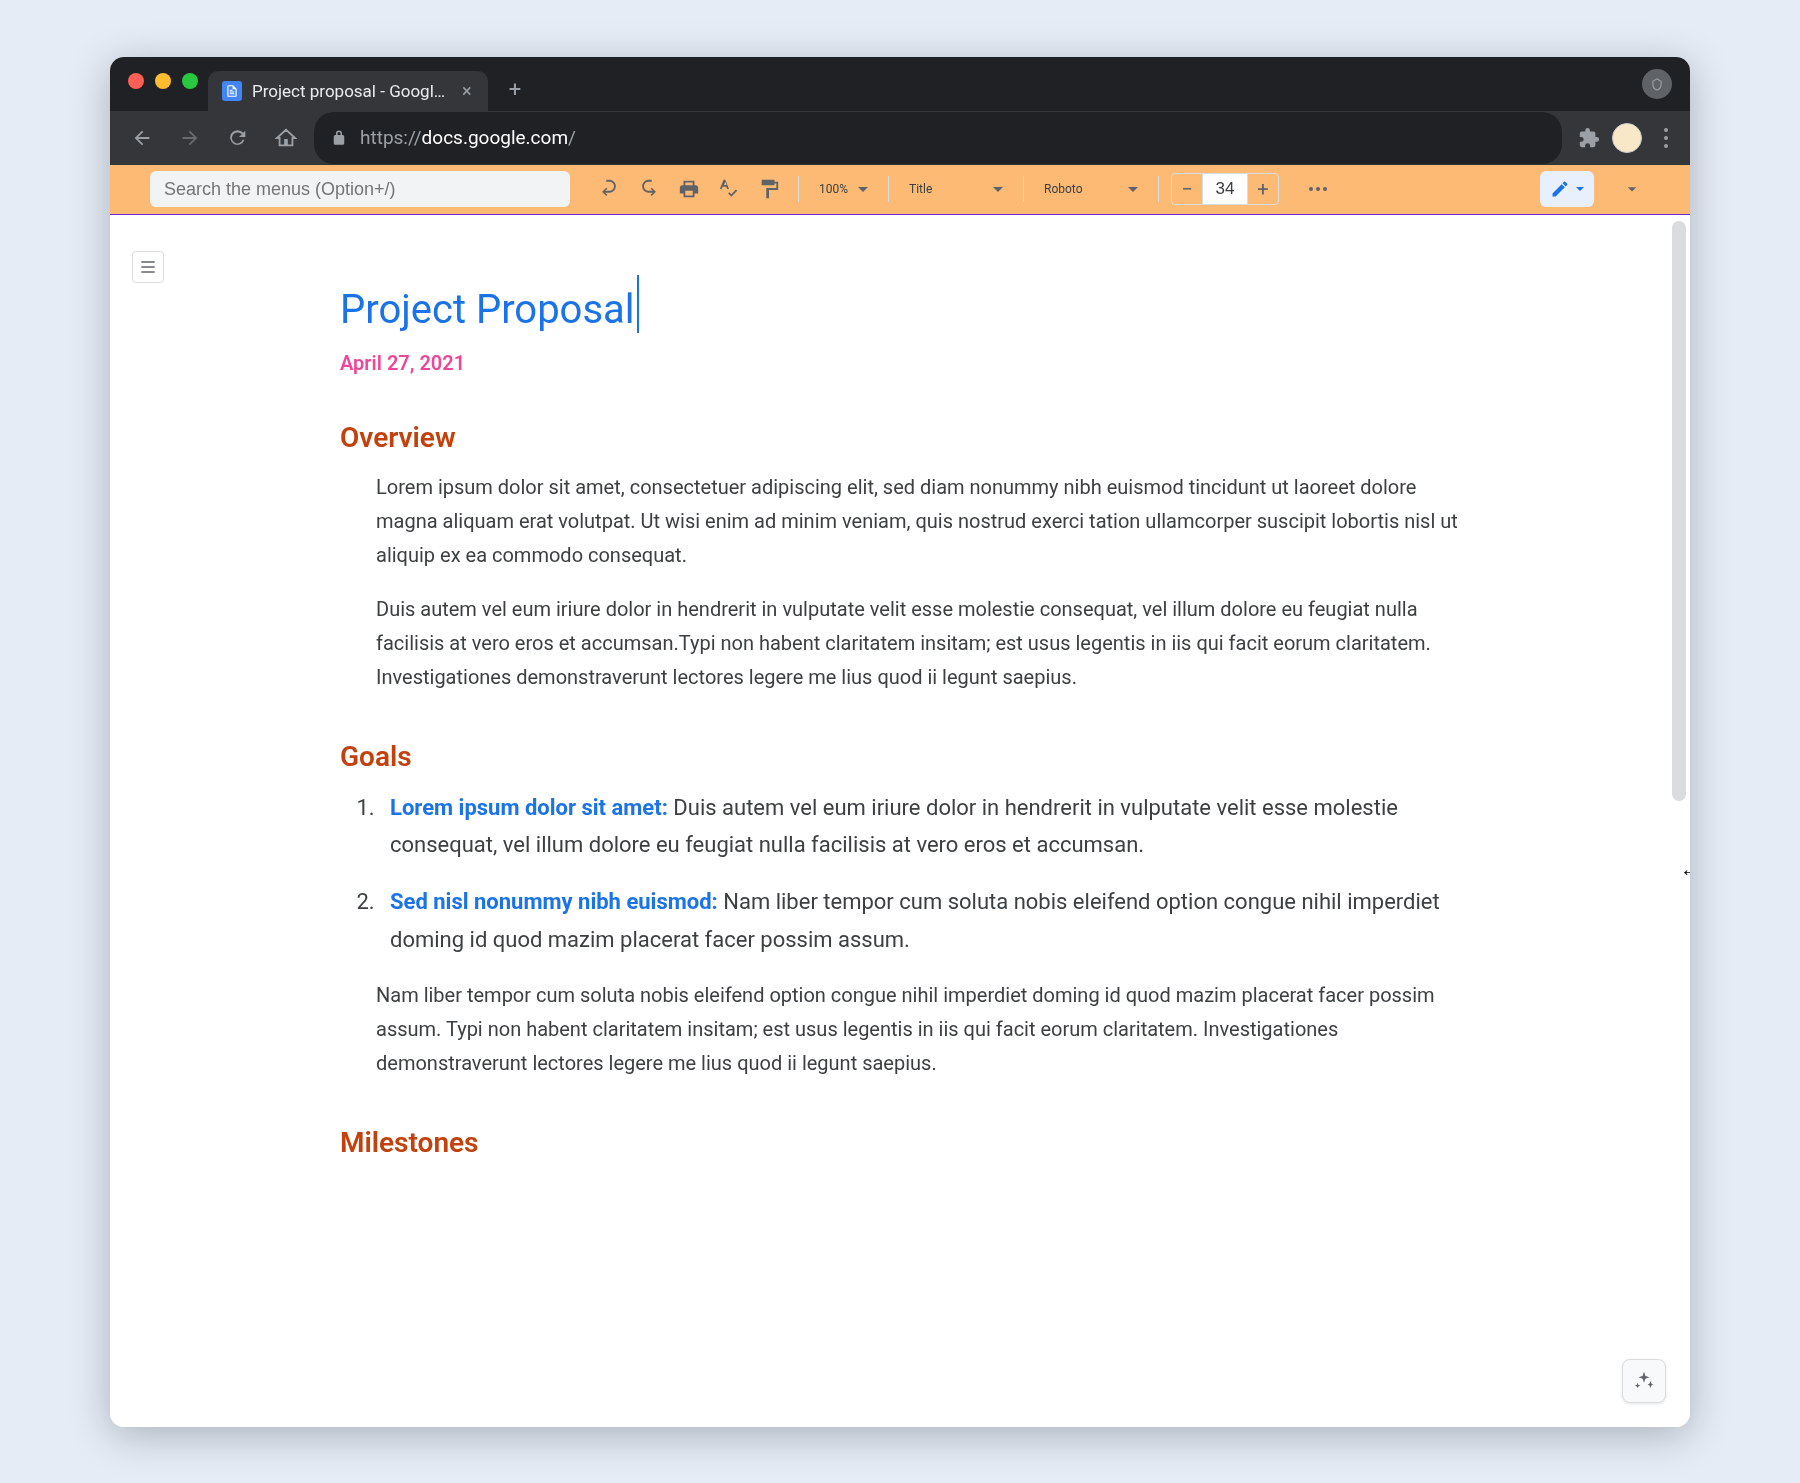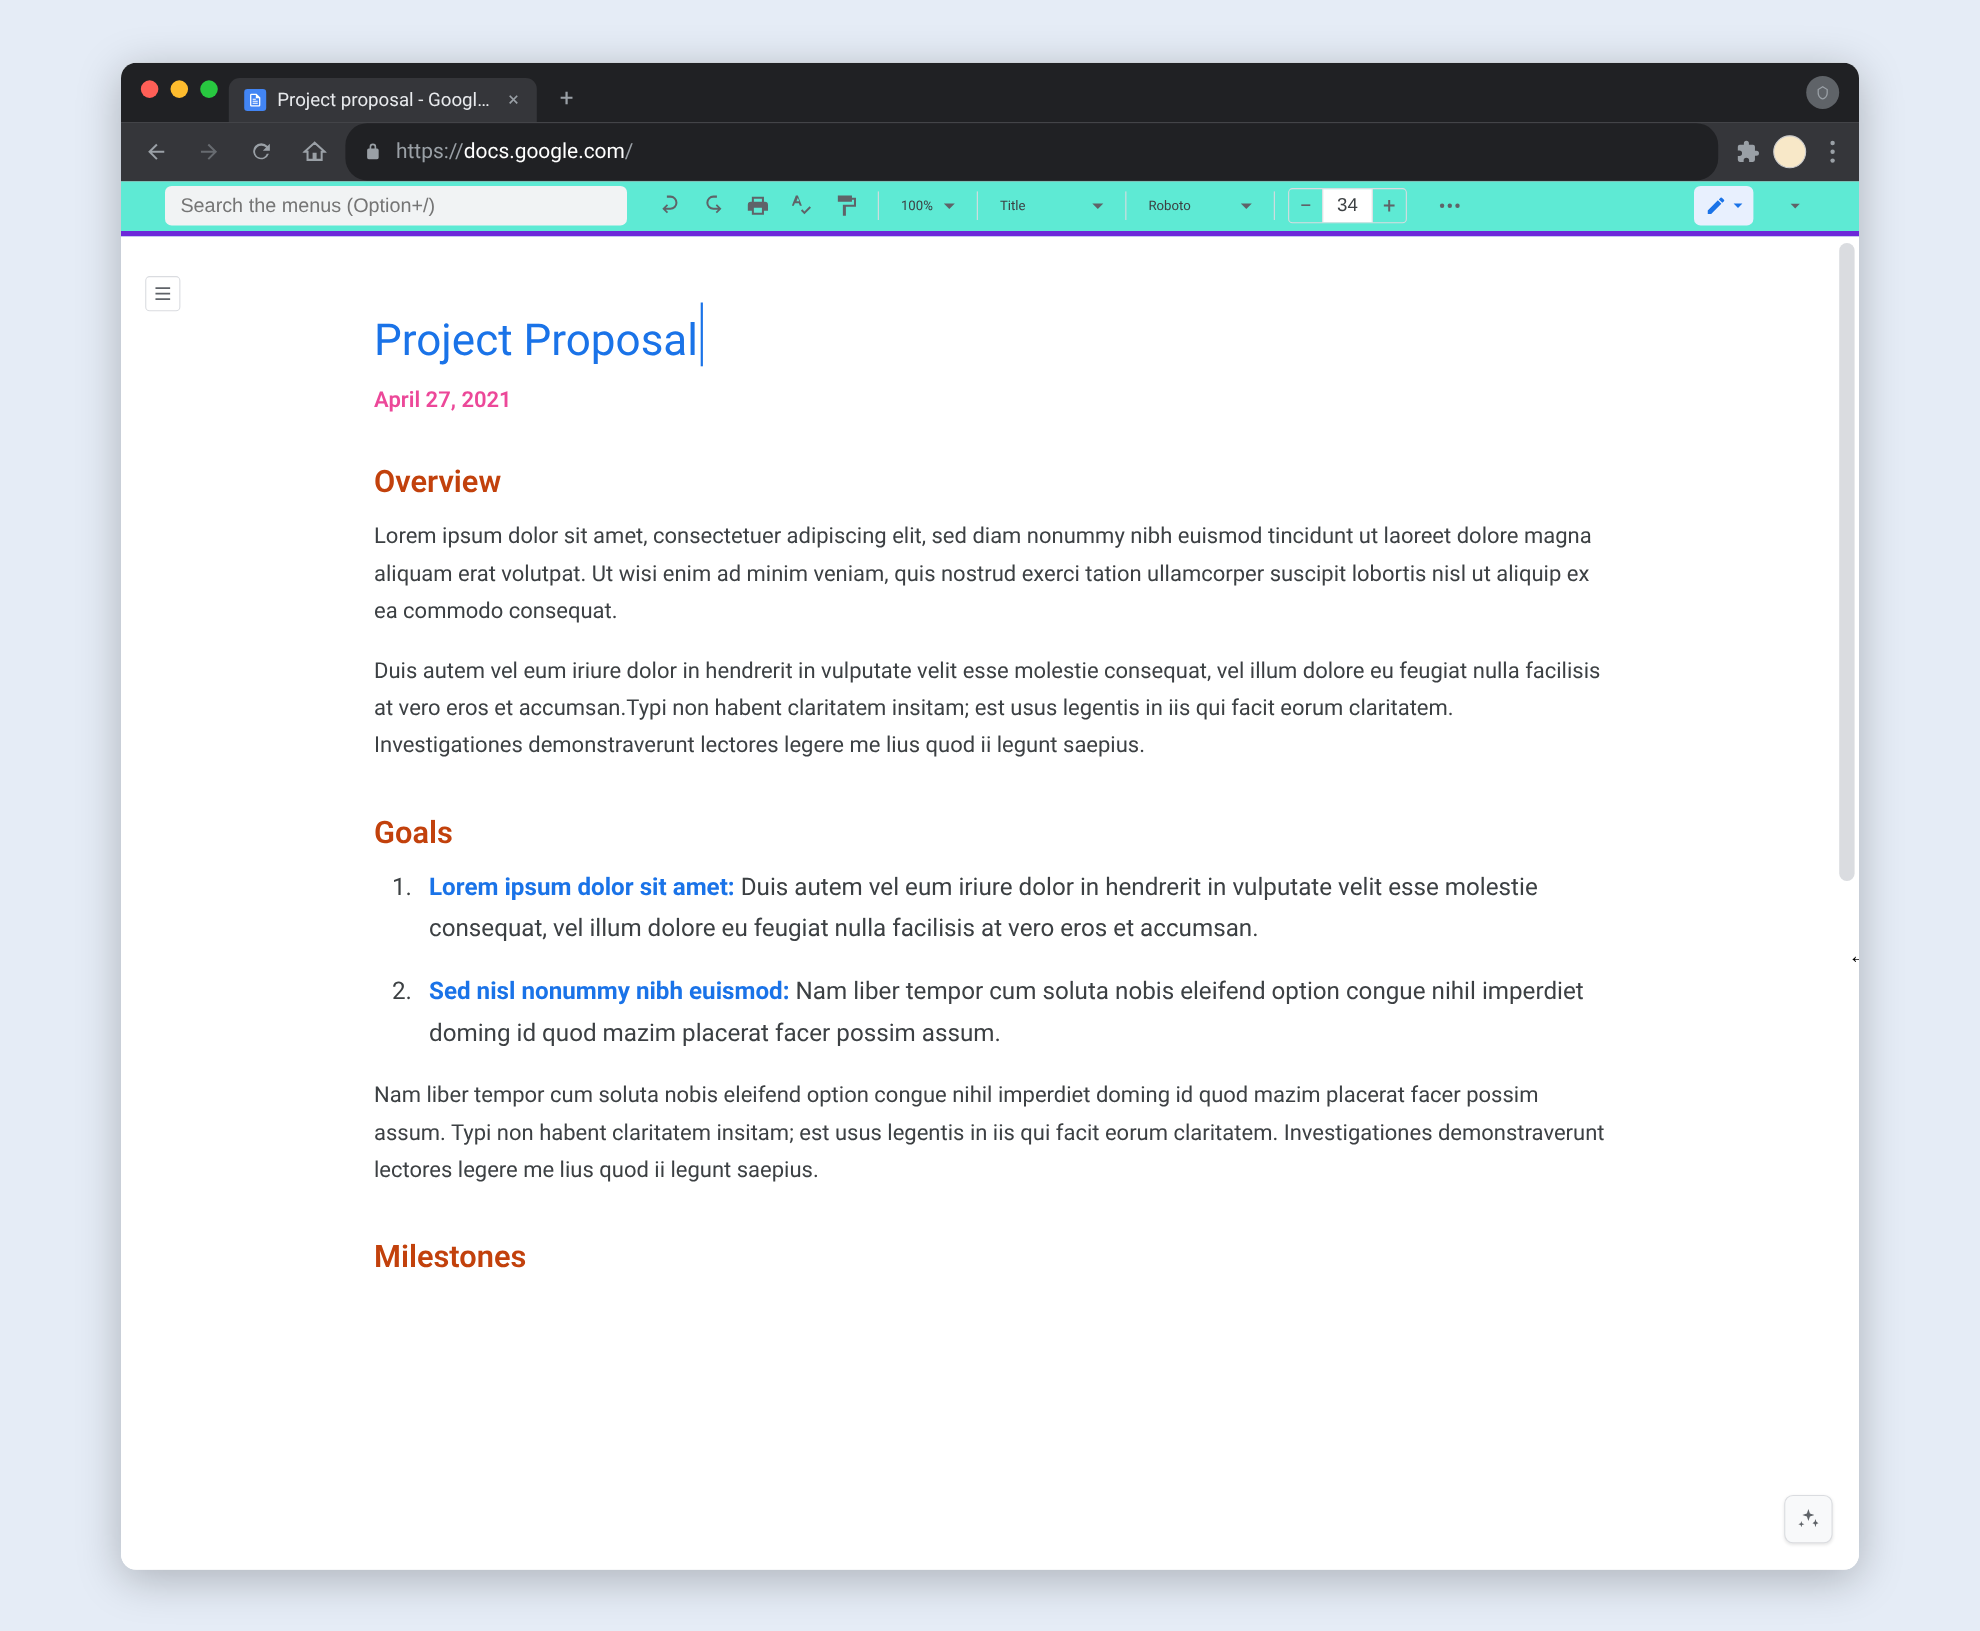--- a/index.html
+++ b/index.html
@@ -97,26 +97,26 @@
   .url-main { color:#fff; }
   .addr-right { display:flex; align-items:center; gap:12px; margin-left:8px; }
   .ext-icon { width:22px; height:22px; fill:#9aa0a6; }
   .user-avatar { width:30px; height:30px; border-radius:50%; background:#f8e8c8; border:1px solid #ccc; }
   .kebab { width:24px; display:flex; flex-direction:column; gap:4px; align-items:center; cursor:pointer; }
   .kebab span { width:4px; height:4px; border-radius:50%; background:#9aa0a6; }
 
   
   .docs-toolbar {
     height: 50px;
-    border-bottom: 5px solid #6d28d9;
+    border-bottom: 1px solid #6d28d9;
     display:flex;
     align-items:center;
     padding: 0 40px 0 40px;
     gap: 6px;
-    background:#5eead4;
+    background:#fdba74;
   }
   .menu-search {
     width: 420px; height: 36px; background:#f1f3f4; border-radius:6px;
     padding: 0 14px; color:#5f6368; font-size:18px; display:flex; align-items:center;
     border:none; outline:none;
   }
   .tb-btn {
     width: 34px; height: 34px; display:flex; align-items:center; justify-content:center;
     color:#5f6368; cursor:pointer; border-radius:4px;
   }
@@ -172,21 +172,21 @@
     padding: 60px 0 0 0;
   }
   .doc-title {
     color:#1a73e8; font-size:40px; font-weight:400; position:relative; display:inline-block;
   }
   .caret {
     display:inline-block; width:2px; height:58px; background:#1a73e8; vertical-align:bottom; margin-left:2px;
   }
   .doc-date { color:#ec4899; font-size:20px; font-weight:600; margin-top:18px; }
   .h1 { font-size:28px; font-weight:600; color:#c2410c; margin-top:46px; margin-bottom:16px; }
-  .body-text { font-size:20px; color:#3c4043; line-height:1.7; margin-bottom:20px; }
+  .body-text { font-size:20px; color:#3c4043; line-height:1.7; margin-bottom:20px;margin-left:36px; }
   ol.goals { margin-top:6px; padding-left:40px; }
   ol.goals li { font-size:22px; color:#3c4043; line-height:1.7; margin-bottom:20px; padding-left:10px; }
   .link-like { color:#1a73e8; font-weight:700; }
 
   .explore-btn {
     position:absolute; right:24px; bottom:24px; width:44px; height:44px;
     border:1px solid #dadce0; border-radius:8px; background:#f8f9fa;
     display:flex; align-items:center; justify-content:center; cursor:pointer;
     box-shadow: 0 1px 3px rgba(0,0,0,0.1);
   }

